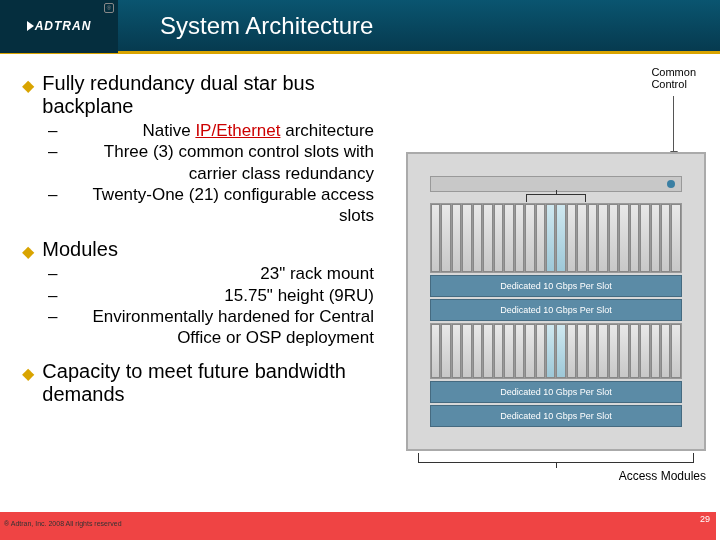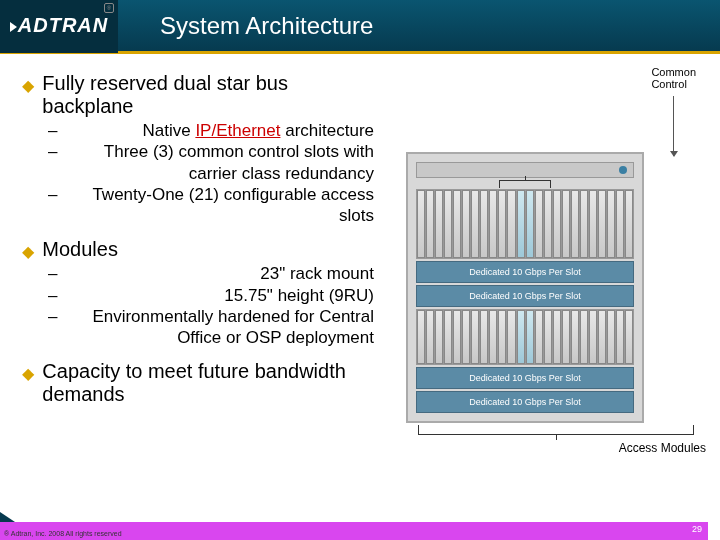--- a/index.html
+++ b/index.html
@@ -1,49 +1,49 @@
 <!DOCTYPE html>
 <html><head>
 <meta charset="utf-8">
 <style>
   * { margin: 0; padding: 0; box-sizing: border-box; }
   body { width: 720px; height: 540px; font-family: Arial, sans-serif; background: #fff; position: relative; overflow: hidden; }
   .header { height: 54px; background: linear-gradient(to bottom, #0a5570, #063a4f); display: flex; align-items: center; border-bottom: 3px solid #d9a400; }
   .logo-box { height: 54px; width: 118px; background: #052e3e; display: flex; align-items: center; justify-content: center; position: relative; }
-  .logo { color: #fff; font-size: 20px; font-weight: bold; letter-spacing: 1px; font-style: italic; }
+  .logo { color: #fff; font-size: 12px; font-weight: bold; letter-spacing: 1px; font-style: italic; }
   .logo .tri { display: inline-block; width: 0; height: 0; border-left: 7px solid #fff; border-top: 5px solid transparent; border-bottom: 5px solid transparent; margin-right: 1px; vertical-align: middle; }
   .logo-r { position: absolute; top: 4px; right: 4px; width: 10px; height: 10px; border: 1px solid #888; color: #888; font-size: 6px; text-align: center; line-height: 8px; border-radius: 2px; }
   .title { color: #fff; font-size: 24px; margin-left: 42px; }
   .content { padding: 18px 22px 0 22px; position: relative; }
   .text-col { width: 352px; }
   .bullet-line { display: flex; align-items: flex-start; font-size: 20px; margin-bottom: 2px; }
   .bullet-line .b { color: #d9a400; font-size: 16px; margin-top: 4px; margin-right: 8px; }
   .sub { list-style: none; padding-left: 26px; margin-bottom: 12px; }
   .sub li { font-size: 17px; line-height: 1.25; position: relative; padding-left: 14px; text-align: right; }
   .sub li::before { content: "–"; position: absolute; left: 0; }
   .highlight { color: #c00; text-decoration: underline; }
   .diagram-col { position: absolute; right: 14px; top: 98px; width: 300px; }
   .annot-top { position: absolute; right: 24px; top: 12px; font-size: 11px; line-height: 1.1; }
   .arrow-top { position: absolute; right: 46px; top: 42px; width: 1px; height: 60px; background: #555; }
   .arrow-top::after { content: ""; position: absolute; bottom: -1px; left: -3px; border-top: 6px solid #555; border-left: 4px solid transparent; border-right: 4px solid transparent; }
-  .chassis { border: 2px solid #aaa; background: #d8d8d8; padding: 8px; width: 238px; }
+  .chassis { border: 2px solid #aaa; background: #d8d8d8; padding: 22px; width: 300px; }
   .chassis-top { height: 16px; background: #c8c8c8; border: 1px solid #999; margin-bottom: 2px; position: relative; }
   .chassis-top .dot { position: absolute; right: 6px; top: 3px; width: 8px; height: 8px; background: #3a7fa3; border-radius: 50%; }
   .slots-row { display: flex; gap: 1px; height: 70px; background: #999; padding: 1px; }
   .slot { flex: 1; background: linear-gradient(to bottom, #e8e8e8, #c8c8c8); border: 1px solid #888; position: relative; }
   .slot.ctrl { background: linear-gradient(to bottom, #d8e4ea, #b8cdd6); }
   .slots-row .slot:nth-child(12){background:linear-gradient(to bottom,#cfe8f0,#9ec8d8);}
   .slots-row .slot:nth-child(13){background:linear-gradient(to bottom,#cfe8f0,#9ec8d8);}
   .brace-top { height: 8px; border-top: 1px solid #333; border-left: 1px solid #333; border-right: 1px solid #333; margin: 0 38% 0 38%; margin-bottom: 1px; position: relative; }
   .brace-top::after { content: ""; position: absolute; top: -5px; left: 50%; width: 1px; height: 5px; background: #333; }
   .label-band { height: 22px; background: #5b8ba6; color: #fff; font-size: 9px; display: flex; align-items: center; justify-content: center; border: 1px solid #456a80; margin-top: 2px; }
   .annot-bottom { text-align: right; font-size: 12px; margin-top: 6px; }
   .brace-bottom { height: 10px; border-bottom: 1px solid #333; border-left: 1px solid #333; border-right: 1px solid #333; margin: 2px 4% 0 4%; position: relative; }
   .brace-bottom::after { content: ""; position: absolute; bottom: -6px; left: 50%; width: 1px; height: 6px; background: #333; }
-  .footer-bar { position: absolute; bottom: 0; left: 0; right: 12px; height: 18px; background: #d946ef; }
+  .footer-bar { position: absolute; bottom: 0; left: 0; right: 4px; height: 28px; background: #ef4444; }
   .footer-bar .copy { font-size: 7px; color: #333; padding-left: 4px; line-height: 14px; }
   .footer-bar .page { position: absolute; right: 6px; top: 0; font-size: 9px; color: #fff; line-height: 14px; }
   .corner { position: absolute; left: 0; bottom: 0; width: 0; height: 0; border-bottom: 28px solid #063a4f; border-right: 42px solid transparent; }
 </style>
 </head>
 <body>
 
 <div class="header">
   <div class="logo-box">
     <span class="logo"><span class="tri"></span><span>ADTRAN</span></span>
@@ -54,21 +54,21 @@
 
 <div class="content">
 
   <div class="annot-top" style="white-space:pre;">Common
 Control</div>
   <div class="arrow-top"></div>
 
   <div class="text-col">
     <div class="bullet-line">
       <span class="b">◆</span>
-        <span>Fully reserved dual star bus backplane</span>
+        <span>Fully redundancy dual star bus backplane</span>
     </div>
     <ul class="sub">
       <li><span>Native </span><span class="highlight">IP/Ethernet</span><span> architecture</span></li>
       <li>Three (3) common control slots with carrier class redundancy</li>
       <li>Twenty-One (21) configurable access slots</li>
     </ul>
 
     <div class="bullet-line">
       <span class="b">◆</span>
         <span>Modules</span>

